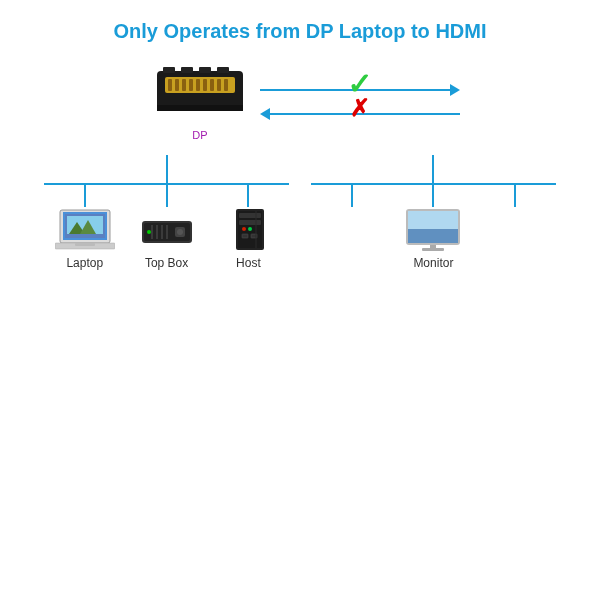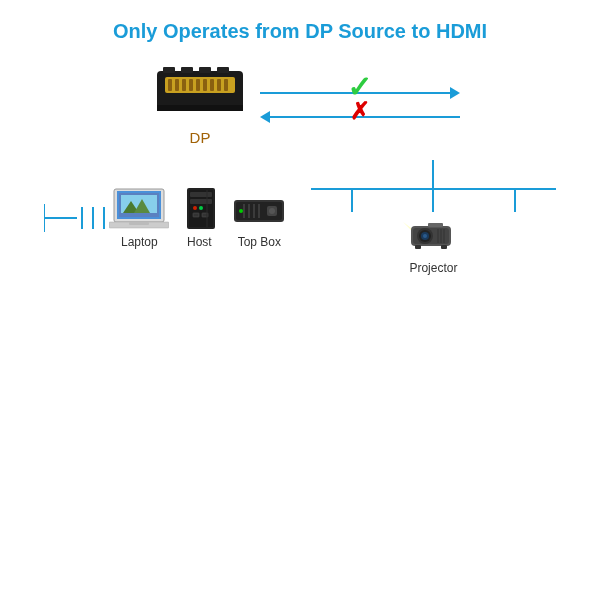--- a/index.html
+++ b/index.html
@@ -42,22 +42,22 @@
     }
 
     .connector-box {
       display: flex;
       flex-direction: column;
       align-items: center;
       width: 120px;
     }
 
     .connector-label {
-      font-size: 15px;
-      color: #a16207;
+      font-size: 11px;
+      color: #a21caf;
       margin-top: 6px;
       font-weight: 500;
     }
 
     
     .arrows-area {
       display: flex;
       flex-direction: column;
       align-items: center;
       justify-content: center;
@@ -110,21 +110,21 @@
       display: flex;
       flex-direction: column;
       align-items: center;
     }
   </style>
 </head>
 <body>
 
 <div class="page">
 
-  <div class="title">Only Operates from DP Source to HDMI</div>
+  <div class="title">Only Operates from DP Laptop to HDMI</div>
 
   <div class="connector-row">
 
     <div class="connector-box">
       <svg class="dp-connector" viewBox="0 0 90 60">
 
         <rect x="2" y="8" width="86" height="38" rx="4" ry="4" fill="#1a1a1a"></rect>
 
         <rect x="10" y="14" width="70" height="16" rx="2" fill="#c8a020"></rect>
 
@@ -162,21 +162,21 @@
         <span style="position:absolute;left:50%;transform:translateX(-50%);top:-14px;font-size:24px;color:#dd0000;font-weight:bold;">✗</span>
       </div>
     </div>
 
   </div>
 
   <div style="width:92%;display:flex;flex-direction:column;align-items:center;margin-top:8px;">
 
     <div style="display:flex;width:100%;justify-content:space-around;">
 
-      <div style="display:flex;flex-direction:row;align-items:center;width:46%;">
+      <div style="display:flex;flex-direction:column;align-items:center;width:46%;">
         <div style="width:2px;height:28px;background:#1a9cd8;"></div>
         <div style="width:100%;height:2px;background:#1a9cd8;position:relative;"></div>
 
         <div style="display:flex;width:100%;justify-content:space-around;">
           <div style="width:2px;height:22px;background:#1a9cd8;"></div>
           <div style="width:2px;height:22px;background:#1a9cd8;"></div>
           <div style="width:2px;height:22px;background:#1a9cd8;"></div>
         </div>
 
         <div style="display:flex;width:100%;justify-content:space-around;">
@@ -193,97 +193,87 @@
               <polygon points="14,27 22,15 30,27" fill="#4a7a30"></polygon>
               <polygon points="25,27 33,13 41,27" fill="#5a8a40"></polygon>
               <rect x="0" y="36" width="60" height="6" rx="1" fill="#ccc" stroke="#aaa" stroke-width="0.5"></rect>
               <rect x="20" y="36" width="20" height="3" rx="1" fill="#bbb"></rect>
             </svg>
             <div class="device-label">Laptop</div>
           </div>
 
           <div class="device-item">
             <svg width="60" height="45" viewBox="0 0 60 45">
-
-              <rect x="18" y="2" width="28" height="41" rx="2" fill="#222"></rect>
-              <rect x="20" y="4" width="24" height="37" rx="1" fill="#1a1a1a"></rect>
-
-              <rect x="21" y="6" width="22" height="5" rx="1" fill="#333"></rect>
-              <rect x="21" y="13" width="22" height="5" rx="1" fill="#333"></rect>
-
-              <circle cx="26" cy="22" r="2" fill="#cc2200"></circle>
-              <circle cx="32" cy="22" r="2" fill="#00cc44"></circle>
-
-              <rect x="24" y="27" width="6" height="4" rx="0.5" fill="#333" stroke="#555" stroke-width="0.5"></rect>
-              <rect x="33" y="27" width="6" height="4" rx="0.5" fill="#333" stroke="#555" stroke-width="0.5"></rect>
-
-              <line x1="38" y1="4" x2="38" y2="41" stroke="#2a2a2a" stroke-width="1"></line>
-            </svg>
-            <div class="device-label">Host</div>
-          </div>
-
-          <div class="device-item">
-            <svg width="60" height="45" viewBox="0 0 60 45">
               <rect x="5" y="14" width="50" height="22" rx="3" fill="#333"></rect>
               <rect x="7" y="16" width="46" height="18" rx="2" fill="#222"></rect>
 
               <line x1="15" y1="18" x2="15" y2="32" stroke="#444" stroke-width="1.5"></line>
               <line x1="20" y1="18" x2="20" y2="32" stroke="#444" stroke-width="1.5"></line>
               <line x1="25" y1="18" x2="25" y2="32" stroke="#444" stroke-width="1.5"></line>
               <line x1="30" y1="18" x2="30" y2="32" stroke="#444" stroke-width="1.5"></line>
 
               <rect x="38" y="20" width="10" height="10" rx="2" fill="#444"></rect>
               <circle cx="43" cy="25" r="3" fill="#555"></circle>
 
               <circle cx="12" cy="25" r="2" fill="#00cc00"></circle>
             </svg>
             <div class="device-label">Top Box</div>
           </div>
 
+          <div class="device-item">
+            <svg width="60" height="45" viewBox="0 0 60 45">
+
+              <rect x="18" y="2" width="28" height="41" rx="2" fill="#222"></rect>
+              <rect x="20" y="4" width="24" height="37" rx="1" fill="#1a1a1a"></rect>
+
+              <rect x="21" y="6" width="22" height="5" rx="1" fill="#333"></rect>
+              <rect x="21" y="13" width="22" height="5" rx="1" fill="#333"></rect>
+
+              <circle cx="26" cy="22" r="2" fill="#cc2200"></circle>
+              <circle cx="32" cy="22" r="2" fill="#00cc44"></circle>
+
+              <rect x="24" y="27" width="6" height="4" rx="0.5" fill="#333" stroke="#555" stroke-width="0.5"></rect>
+              <rect x="33" y="27" width="6" height="4" rx="0.5" fill="#333" stroke="#555" stroke-width="0.5"></rect>
+
+              <line x1="38" y1="4" x2="38" y2="41" stroke="#2a2a2a" stroke-width="1"></line>
+            </svg>
+            <div class="device-label">Host</div>
+          </div>
+
         </div>
       </div>
 
       <div style="display:flex;flex-direction:column;align-items:center;width:46%;">
         <div style="width:2px;height:28px;background:#1a9cd8;"></div>
         <div style="width:100%;height:2px;background:#1a9cd8;"></div>
 
         <div style="display:flex;width:100%;justify-content:space-around;">
           <div style="width:2px;height:22px;background:#1a9cd8;"></div>
           <div style="width:2px;height:22px;background:#1a9cd8;"></div>
           <div style="width:2px;height:22px;background:#1a9cd8;"></div>
         </div>
 
         <div style="display:flex;width:100%;justify-content:space-around;">
 
-          <div class="device-item">
-            <svg width="60" height="45" viewBox="0 0 60 45">
-
-              <rect x="8" y="14" width="40" height="20" rx="4" fill="#555"></rect>
-              <rect x="10" y="16" width="36" height="16" rx="3" fill="#444"></rect>
-
-              <circle cx="22" cy="24" r="8" fill="#333"></circle>
-              <circle cx="22" cy="24" r="6" fill="#222"></circle>
-              <circle cx="22" cy="24" r="4" fill="#1a3a5c"></circle>
-              <circle cx="22" cy="24" r="2" fill="#2a5a8c"></circle>
-
-              <polygon points="8,18 0,10 8,16" fill="rgba(255,255,150,0.5)"></polygon>
-
-              <rect x="25" y="11" width="15" height="4" rx="1" fill="#666"></rect>
-
-              <line x1="35" y1="17" x2="35" y2="31" stroke="#333" stroke-width="1"></line>
-              <line x1="38" y1="17" x2="38" y2="31" stroke="#333" stroke-width="1"></line>
-              <line x1="41" y1="17" x2="41" y2="31" stroke="#333" stroke-width="1"></line>
-
-              <rect x="12" y="33" width="6" height="4" rx="1" fill="#333"></rect>
-              <rect x="38" y="33" width="6" height="4" rx="1" fill="#333"></rect>
-            </svg>
-            <div class="device-label">Projector</div>
-          </div>
-
-
+
+
+          <div class="device-item">
+            <svg width="60" height="45" viewBox="0 0 60 45">
+
+              <rect x="3" y="2" width="54" height="36" rx="3" fill="#bbb"></rect>
+              <rect x="5" y="4" width="50" height="32" rx="1" fill="#87CEEB"></rect>
+
+              <rect x="5" y="4" width="50" height="32" fill="#b0d8f0"></rect>
+              <rect x="5" y="22" width="50" height="14" fill="#6090c0"></rect>
+
+              <rect x="27" y="38" width="6" height="4" fill="#aaa"></rect>
+              <rect x="19" y="41" width="22" height="3" rx="1" fill="#aaa"></rect>
+            </svg>
+            <div class="device-label">Monitor</div>
+          </div>
 
         </div>
       </div>
 
     </div>
   </div>
 
 </div>
 
 </body></html>

